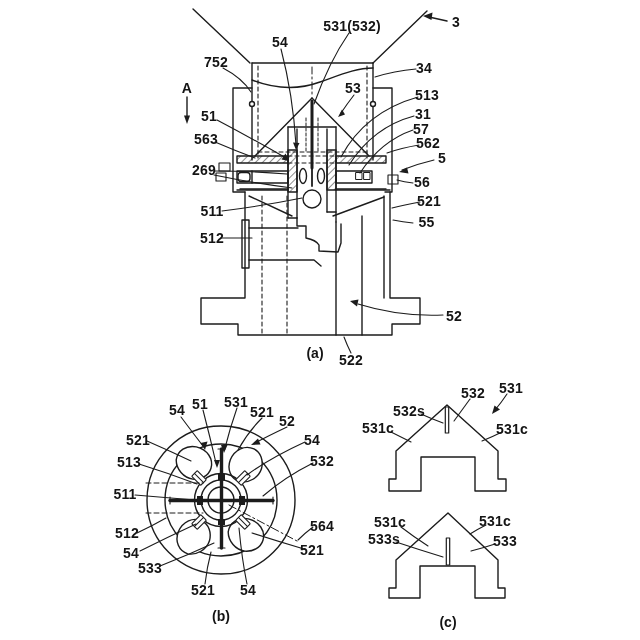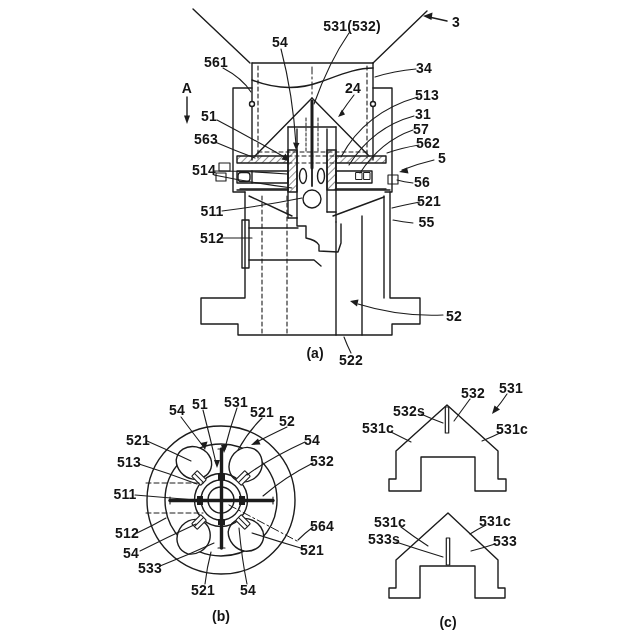--- a/index.html
+++ b/index.html
@@ -254,32 +254,32 @@
       <path d="M495,544 Q483,548 471,551"></path>
     </g>
     <polygon points="492,414 494.5,405.5 500,409.5" fill="#1c1c1c" stroke="none"></polygon>
   </g>
 </svg>
 
 <div id="labels">
       <span class="lbl" style="left: 456px; top: 22px;">3</span>
       <span class="lbl" style="left: 352px; top: 26px; text-align: right;">531(532)</span>
       <span class="lbl" style="left: 280px; top: 42px;">54</span>
-      <span class="lbl" style="left: 216px; top: 62px;">561</span>
+      <span class="lbl" style="left: 216px; top: 62px;">752</span>
       <span class="lbl" style="left: 424px; top: 68px;">34</span>
       <span class="lbl" style="left: 187px; top: 88px;">A</span>
-      <span class="lbl" style="left: 353px; top: 88px;">24</span>
+      <span class="lbl" style="left: 353px; top: 88px;">53</span>
       <span class="lbl" style="left: 427px; top: 95px;">513</span>
       <span class="lbl" style="left: 423px; top: 114px;">31</span>
       <span class="lbl" style="left: 209px; top: 116px;">51</span>
       <span class="lbl" style="left: 421px; top: 129px;">57</span>
       <span class="lbl" style="left: 206px; top: 139px;">563</span>
       <span class="lbl" style="left: 428px; top: 143px;">562</span>
       <span class="lbl" style="left: 442px; top: 158px;">5</span>
-      <span class="lbl" style="left: 204px; top: 170px;">514</span>
+      <span class="lbl" style="left: 204px; top: 170px;">269</span>
       <span class="lbl" style="left: 422px; top: 182px;">56</span>
       <span class="lbl" style="left: 429px; top: 201px;">521</span>
       <span class="lbl" style="left: 212px; top: 211px;">511</span>
       <span class="lbl" style="left: 421px; top: 222px; padding-left: 11px;">55</span>
       <span class="lbl" style="left: 212px; top: 238px;">512</span>
       <span class="lbl" style="left: 454px; top: 316px;">52</span>
       <span class="lbl" style="left: 351px; top: 360px;">522</span>
       <span class="lbl" style="left: 177px; top: 410px;">54</span>
       <span class="lbl" style="left: 200px; top: 404px;">51</span>
       <span class="lbl" style="left: 236px; top: 402px;">531</span>

